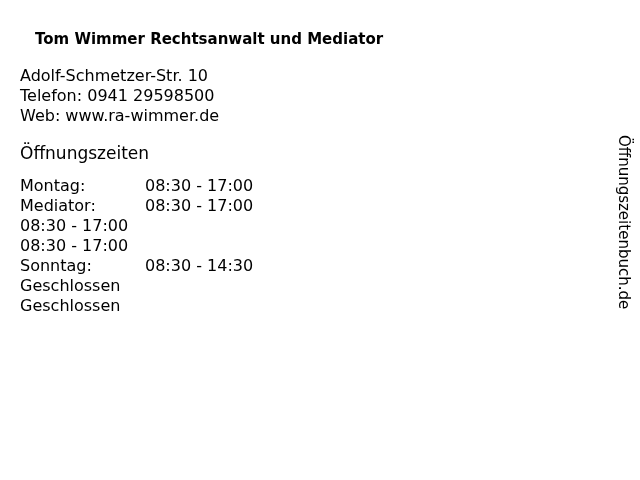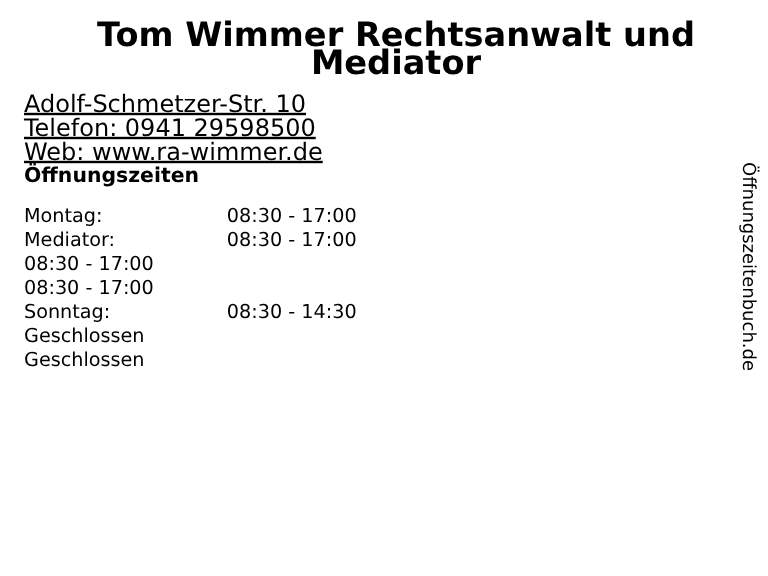--- a/index.html
+++ b/index.html
@@ -12,45 +12,43 @@
     background: #ffffff;
     color: #000000;
     font-family: "DejaVu Sans", "Liberation Sans", sans-serif;
     position: relative;
     overflow: hidden;
   }
   .content {
     padding: 12px 0 0 20px;
   }
   .page-title {
-    font-size: 28px;
+    font-size: 15px;
     font-weight: bold;
     line-height: 24px;
-    margin: 5px;
-    text-align: center;
+    margin: 15px;
   }
   .contact-block {
     margin-top: 11px;
-    font-size: 20px;
+    font-size: 16px;
     line-height: 20px;
-    text-decoration: underline;
   }
   .hours-heading {
+    margin-top: 16px;
     font-size: 17px;
-    font-weight: bold;
+    font-weight: normal;
     line-height: 22px;
   }
   .hours-table {
     margin-top: 12px;
     font-size: 16px;
     line-height: 20px;
   }
   .hours-row {
     display: flex;
-    gap: 44px;
   }
   .hours-day {
     width: 125px;
     flex: 0 0 125px;
   }
   .hours-time {
     flex: 1;
   }
   .watermark {
     position: absolute;

